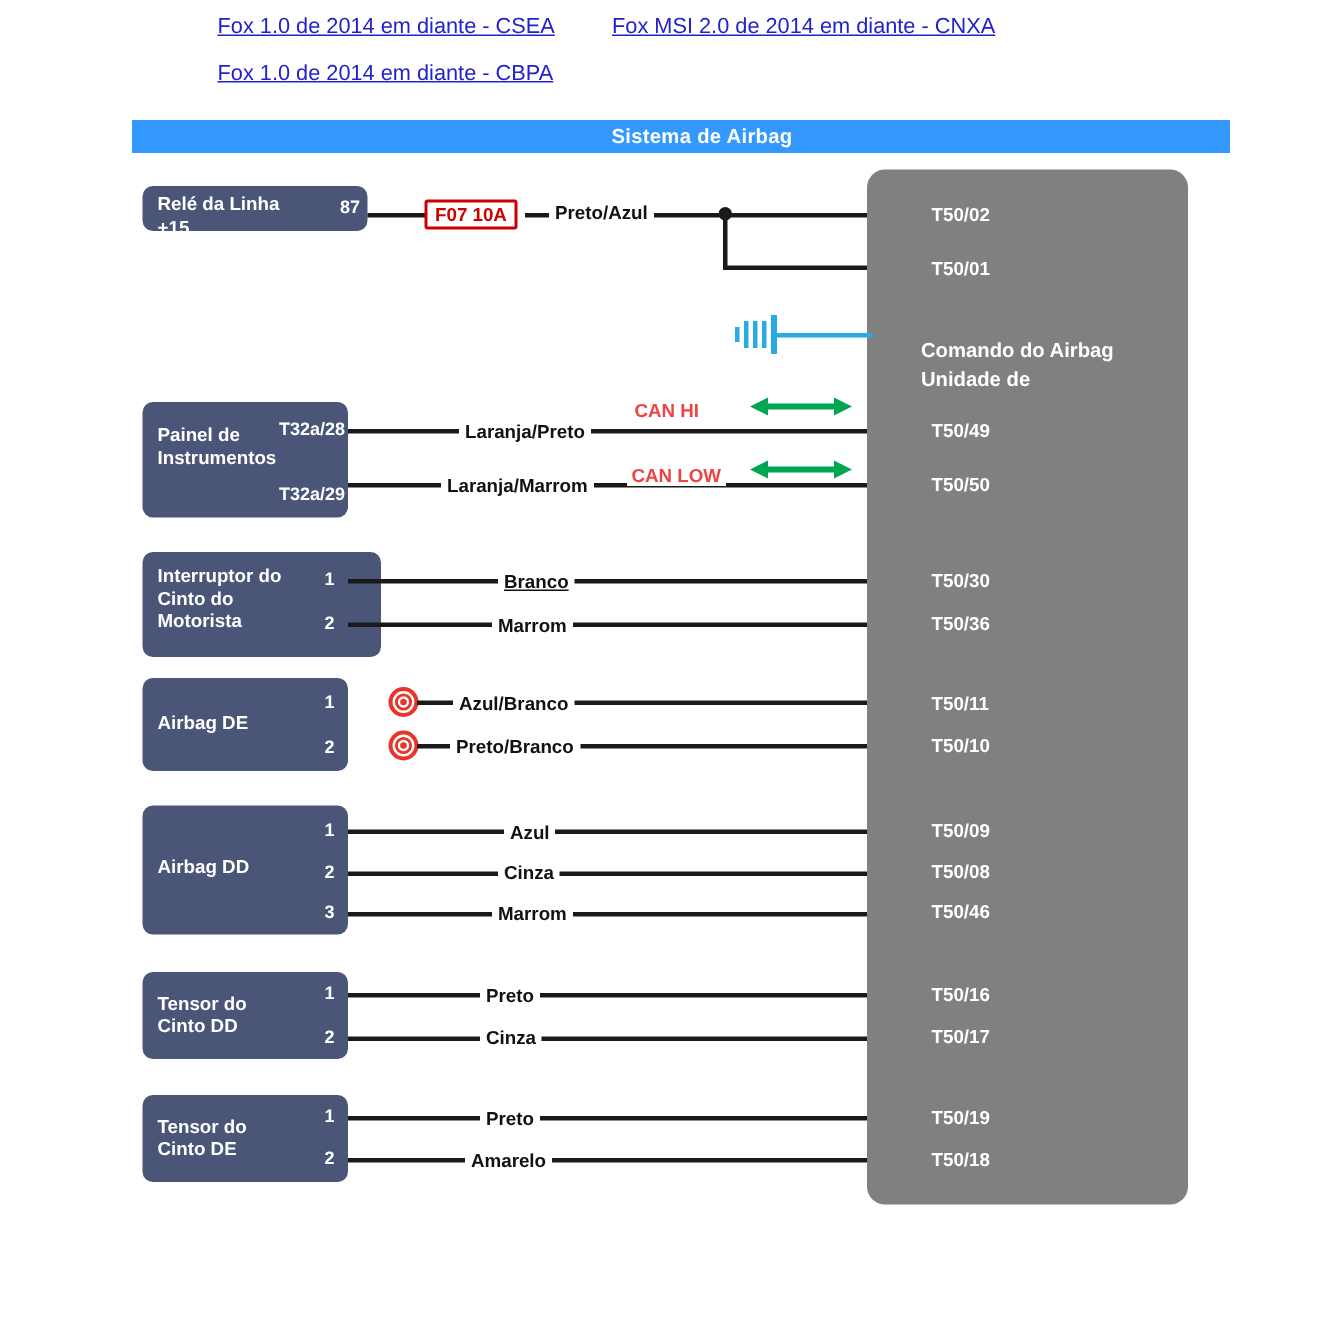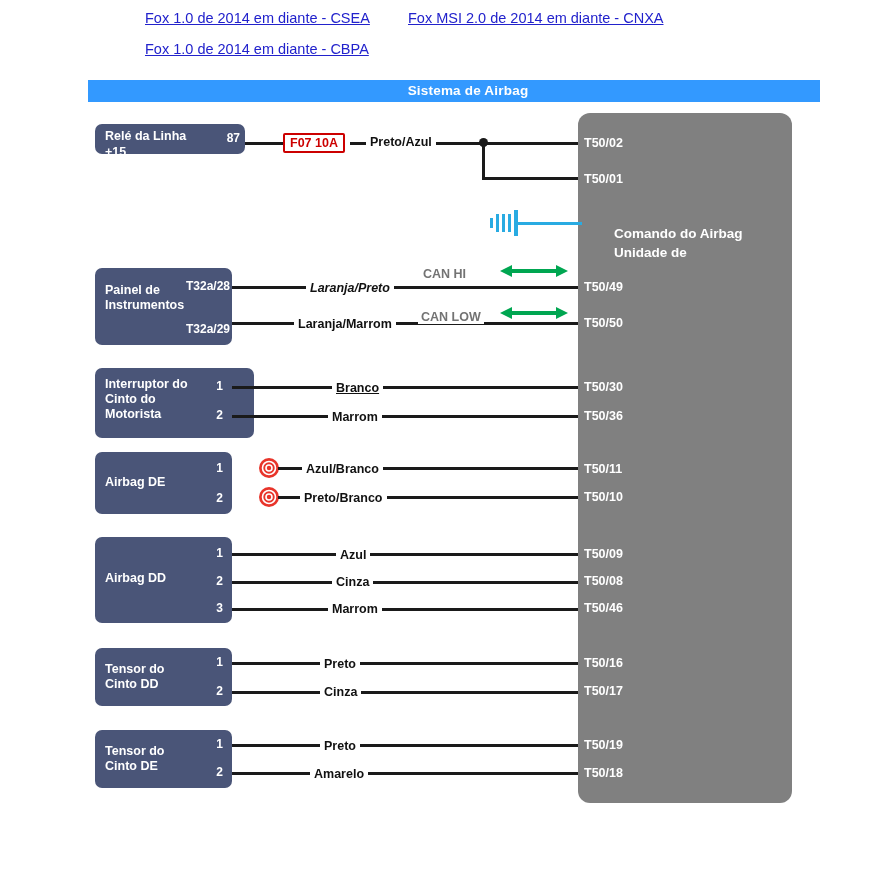--- a/index.html
+++ b/index.html
@@ -115,39 +115,40 @@
     background: #ffffff;
     padding: 0 4px;
     white-space: nowrap;
   }
   .term {
     position: absolute;
     color: #ffffff;
     font-weight: bold;
     font-size: 12.5px;
     white-space: nowrap;
+    margin-left: 37px;
   }
 
   .fuse {
     position: absolute;
     background: #ffffff;
     border: 2px solid #cc0000;
     color: #cc0000;
     font-weight: bold;
     font-size: 12.5px;
     padding: 1px 5px;
     border-radius: 2px;
     white-space: nowrap;
   }
 
   .can-label {
     position: absolute;
     font-weight: bold;
     font-size: 12.5px;
-    color: #737373;
+    color: #ef4444;
     background: #ffffff;
     padding: 0 3px;
     white-space: nowrap;
   }
   .arrow-dbl {
     position: absolute;
   }
 
   .ground-wire {
     position: absolute;
@@ -207,21 +208,21 @@
 </svg>
 
 <div class="box" style="left:95px; top:268px; width:137px; height:77px;">
   <div class="name" style="top:15px;">Painel de</div>
   <div class="name" style="top:30px;">Instrumentos</div>
 </div>
 <div class="pin" style="left:172px; top:279px; width:58px;">T32a/28</div>
 <div class="pin" style="left:172px; top:322px; width:58px;">T32a/29</div>
 
 <div class="wire" style="left:232px; top:286px; width:346px;"></div>
-<div class="wire-label" style="left:306px; top:281px;font-style:italic;">Laranja/Preto</div>
+<div class="wire-label" style="left:306px; top:281px;">Laranja/Preto</div>
 <div class="can-label" style="left:420px; top:267px;">CAN HI</div>
 <svg class="arrow-dbl" style="left:500px; top:261px;" width="68" height="20" viewBox="0 0 68 20">
   <line x1="10" y1="10" x2="58" y2="10" stroke="#00a651" stroke-width="4"></line>
   <polygon points="0,10 12,4 12,16" fill="#00a651"></polygon>
   <polygon points="68,10 56,4 56,16" fill="#00a651"></polygon>
 </svg>
 <div class="term" style="left:584px; top:280px;">T50/49</div>
 
 <div class="wire" style="left:232px; top:322px; width:346px;"></div>
 <div class="wire-label" style="left:294px; top:317px;">Laranja/Marrom</div>

